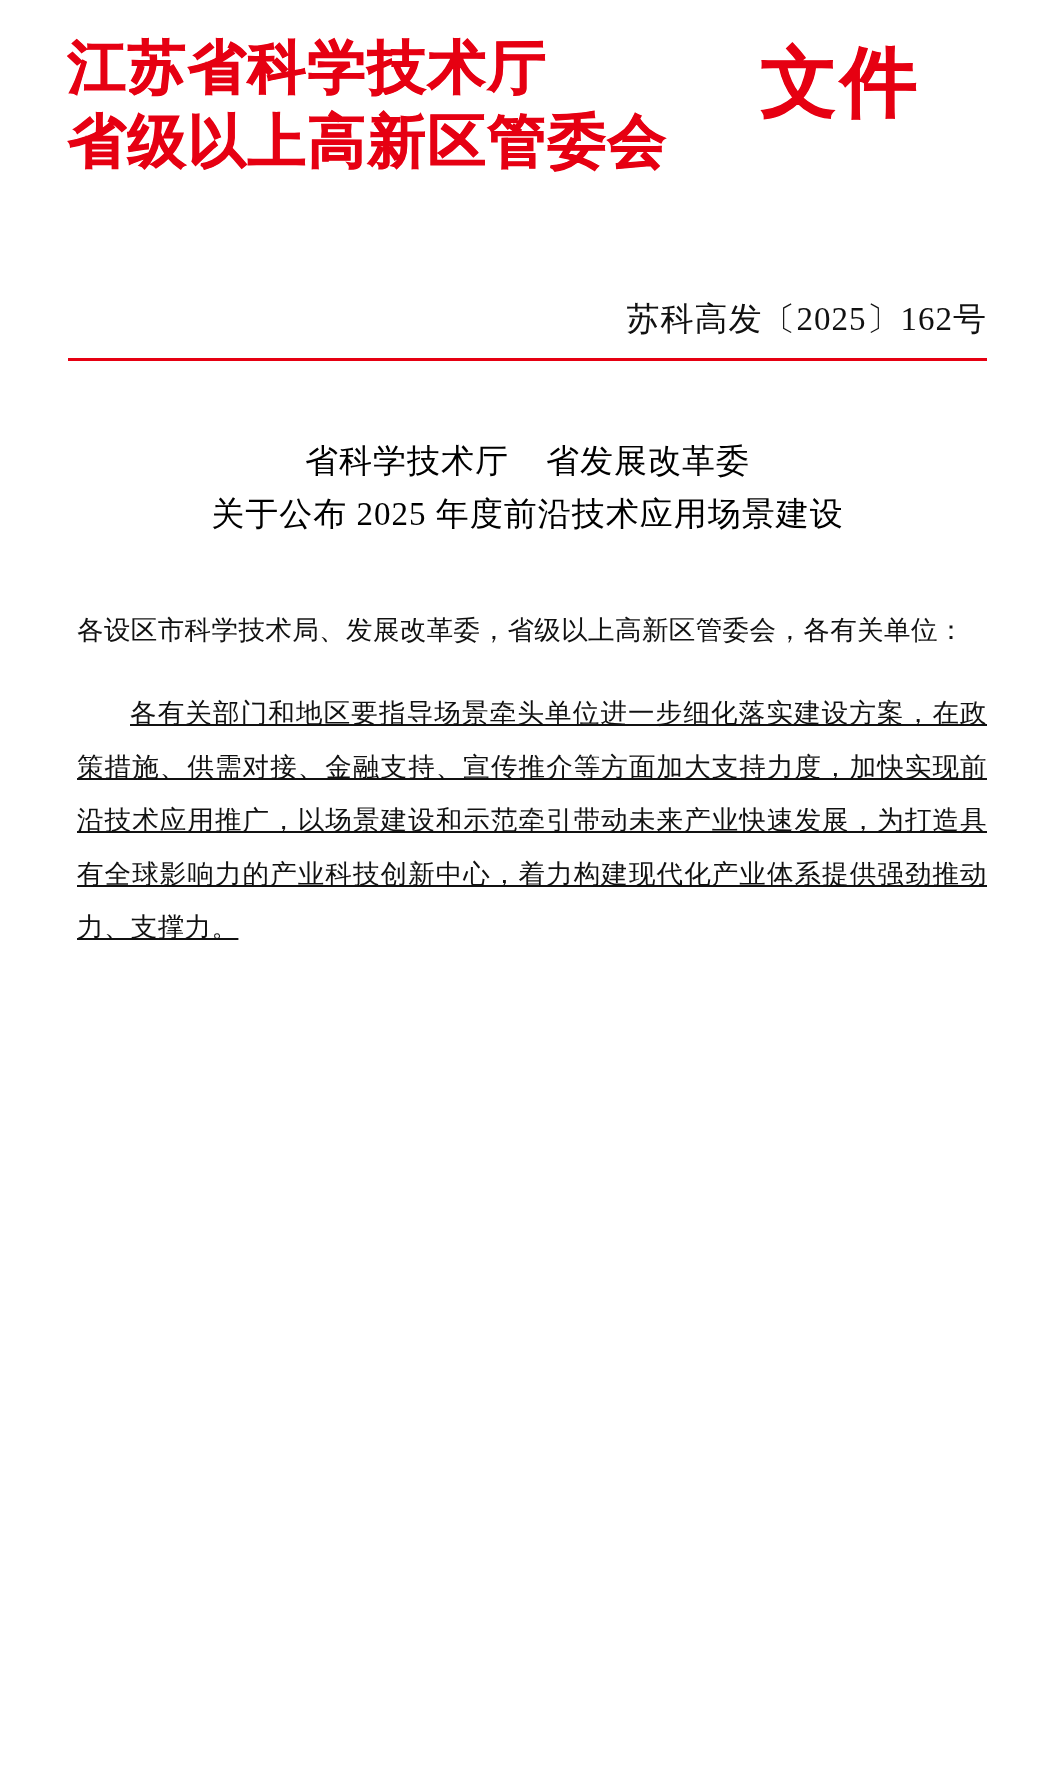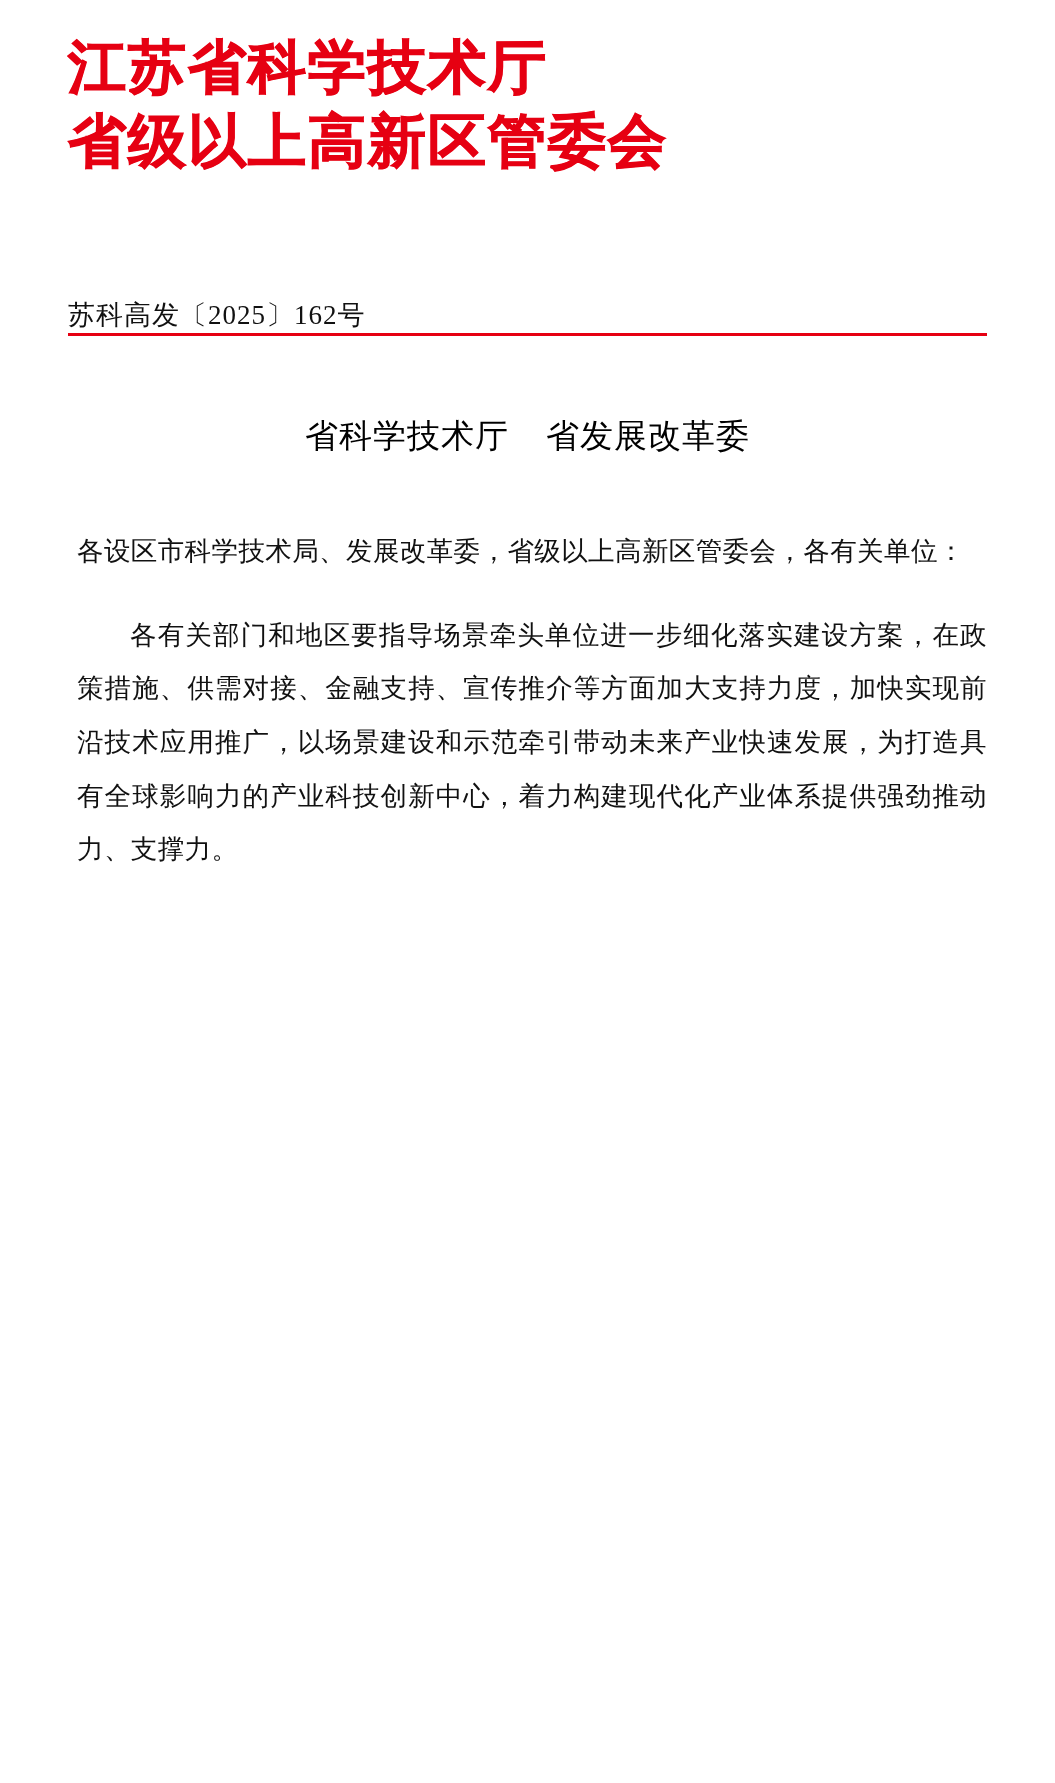--- a/index.html
+++ b/index.html
@@ -50,25 +50,25 @@
     font-family: "Liberation Serif", "DejaVu Serif", serif;
     font-weight: bold;
     font-size: 76px;
     line-height: 1;
     letter-spacing: 4px;
     -webkit-text-stroke: 1px #e60012;
   }
 
   
   .docnum {
-    text-align: left;
-    font-size: 27px;
+    text-align: right;
+    font-size: 33px;
     letter-spacing: 1px;
     margin-top: 78px;
-    margin-bottom: 0;
+    margin-bottom: 16px;
     color: #111;
   }
   .red-rule {
     height: 3px;
     background: #e60012;
     margin: 0 0 0 0;
   }
 
   
   .title-block {
@@ -95,46 +95,49 @@
   }
   .para {
     margin: 0 0 6px 9px;
     text-indent: 0;
   }
   .para.indent {
     text-indent: 2em;
   }
   .para.spaced {
     margin-top: 30px;
+    text-decoration: underline;
   }
   .attachment {
     margin-top: 40px;
     text-indent: 2em;
     font-size: 26.5px;
     line-height: 2.0;
     letter-spacing: 0.4px;
   }
 </style>
 </head>
 <body>
 
 <div class="page">
 
   <div class="masthead">
     <div class="masthead-lines">
       <div class="masthead-line">江苏省科学技术厅</div>
       <div class="masthead-line">省级以上高新区管委会</div>
     </div>
+    <div class="masthead-doc">文件</div>
   </div>
 
   <div class="docnum">苏科高发〔2025〕162号</div>
   <div class="red-rule"></div>
 
   <div class="title-block">
     <div class="title-line">省科学技术厅    省发展改革委</div>
+    <div class="title-line">关于公布 2025 年度前沿技术应用场景建设</div>
   </div>
 
   <div class="body-block">
     <p class="para">各设区市科学技术局、发展改革委，省级以上高新区管委会，各有关单位：</p>
     <p class="para indent spaced">各有关部门和地区要指导场景牵头单位进一步细化落实建设方案，在政策措施、供需对接、金融支持、宣传推介等方面加大支持力度，加快实现前沿技术应用推广，以场景建设和示范牵引带动未来产业快速发展，为打造具有全球影响力的产业科技创新中心，着力构建现代化产业体系提供强劲推动力、支撑力。</p>
   </div>
 
 </div>
 
 </body></html>

